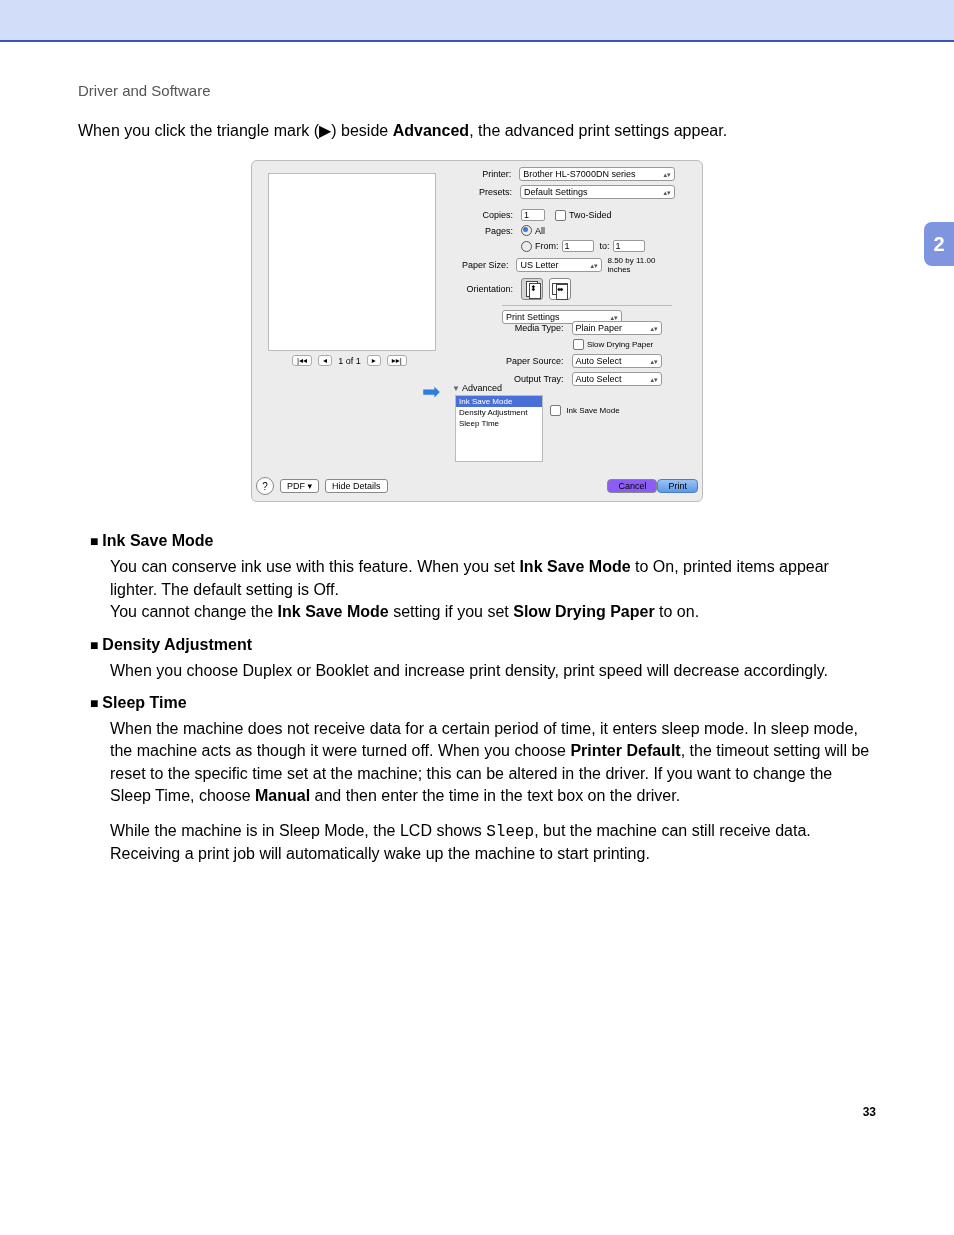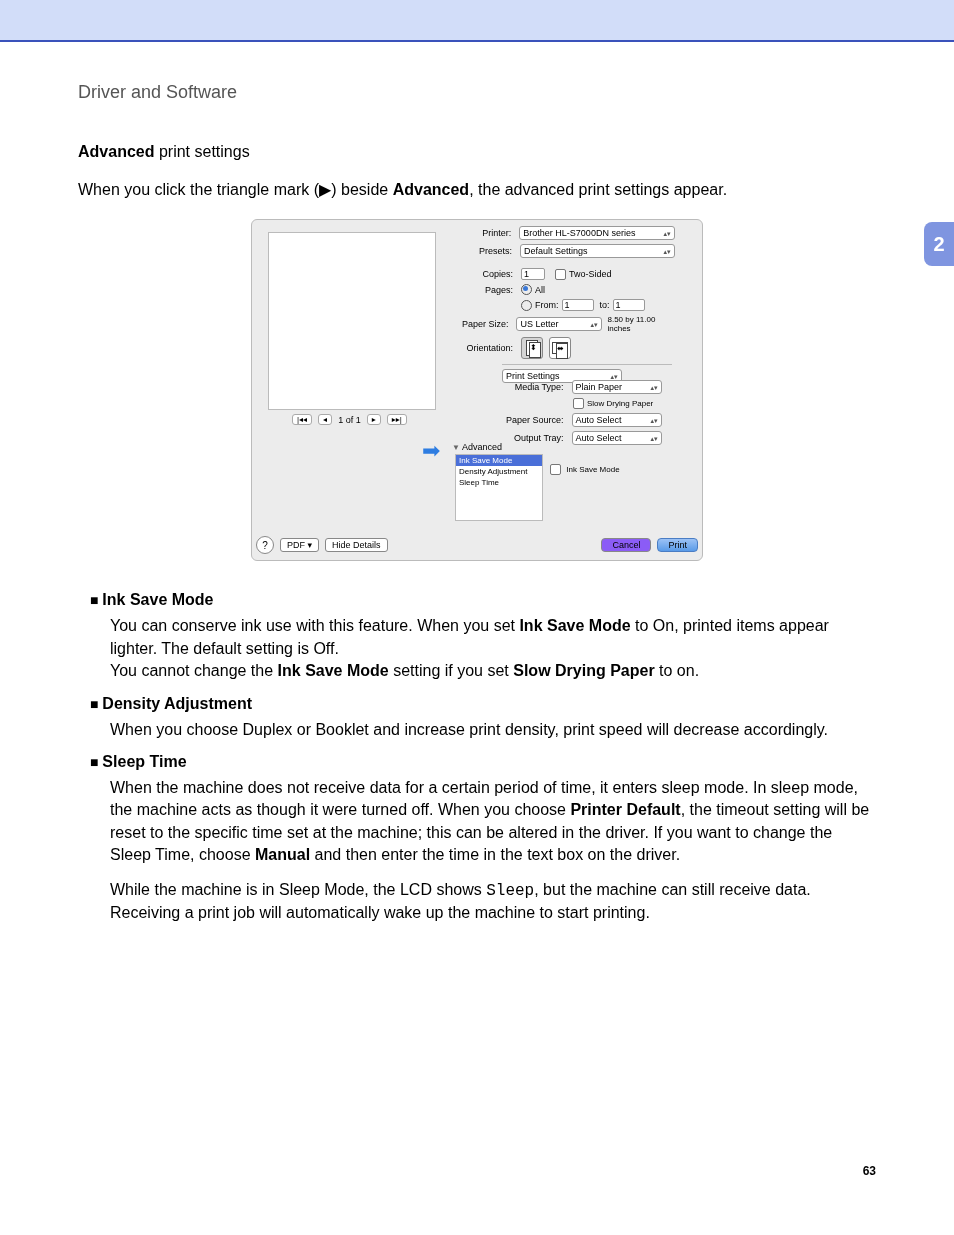--- a/index.html
+++ b/index.html
@@ -13,23 +13,23 @@
   .top-banner {
     background: #d2ddf9;
     height: 40px;
     border-bottom: 2px solid #3a52bb;
   }
   .page {
     padding: 40px 78px 40px 78px;
     position: relative;
   }
   .breadcrumb {
-    font-size: 18px;
+    font-size: 15px;
     color: #555;
-    margin-bottom: 40px;
+    margin-bottom: 21px;
   }
   .side-tab {
     position: absolute;
     right: 0;
     top: 180px;
     width: 30px;
     height: 44px;
     background: #7f95e0;
     color: #fff;
     font-size: 20px;
@@ -177,40 +177,37 @@
     border:1px solid #888;border-radius:3px;background:#fff;
     padding:1px 6px; font-size:9px; margin-right:6px;
   }
   .footer .spacer{flex:1;}
   .footer .btn{
     border:1px solid #888;border-radius:4px; padding:1px 10px;
     font-size:9px; background:#8b5cf6;
   }
   .footer .btn.primary{
     background:linear-gradient(#9cc2f5,#5a9be8);
-    border-color:#4a7dc4; color:#000; margin-left:6px;
+    border-color:#4a7dc4; color:#000; 
   }
   .arrow-callout{
     position:absolute; left:170px; top:218px; color:#2e7de1; font-size:22px;
   }
   .dlg-spacer{ height:320px; }
 </style>
 </head>
 <body>
 
 <div class="top-banner"></div>
 
 <div class="page">
   <div class="breadcrumb">Driver and Software</div>
 
   <div class="side-tab">2</div>
 
-  <h3 class="section-title">
-    <span class="b">Advanced</span><span> print settings</span>
-  </h3>
 
   <p class="body-text">
     <span>When you click the triangle mark (</span><span>▶</span><span>) beside </span><span class="b">Advanced</span><span>, the advanced print settings appear.</span>
   </p>
 
   <div class="dialog-wrap">
     <div class="dialog">
       <div class="dlg-spacer"></div>
 
       <div class="preview"></div>
@@ -359,14 +356,14 @@
   <p class="bullet-body">When you choose Duplex or Booklet and increase print density, print speed will decrease accordingly.</p>
 
   <div class="bullet-row">Sleep Time</div>
   <p class="bullet-body">
     <span>When the machine does not receive data for a certain period of time, it enters sleep mode. In sleep mode, the machine acts as though it were turned off. When you choose </span><span class="b">Printer Default</span><span>, the timeout setting will be reset to the specific time set at the machine; this can be altered in the driver. If you want to change the Sleep Time, choose </span><span class="b">Manual</span><span> and then enter the time in the text box on the driver.</span>
   </p>
   <p class="bullet-body">
     <span>While the machine is in Sleep Mode, the LCD shows </span><span class="mono">Sleep</span><span>, but the machine can still receive data. Receiving a print job will automatically wake up the machine to start printing.</span>
   </p>
 
-  <div class="page-num">63</div>
+  <div class="page-num">33</div>
 </div>
 
 </body></html>

